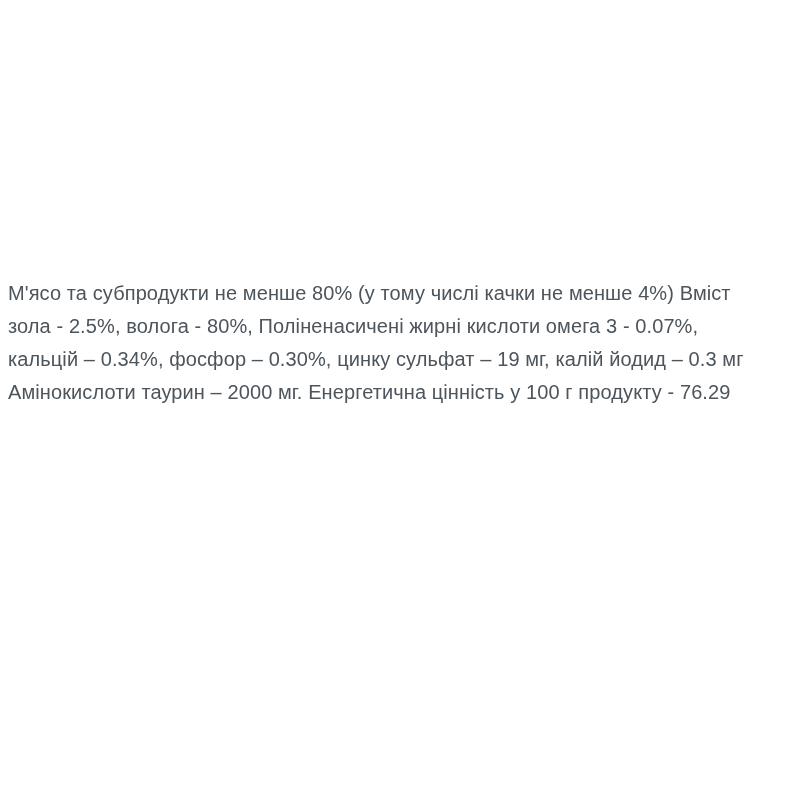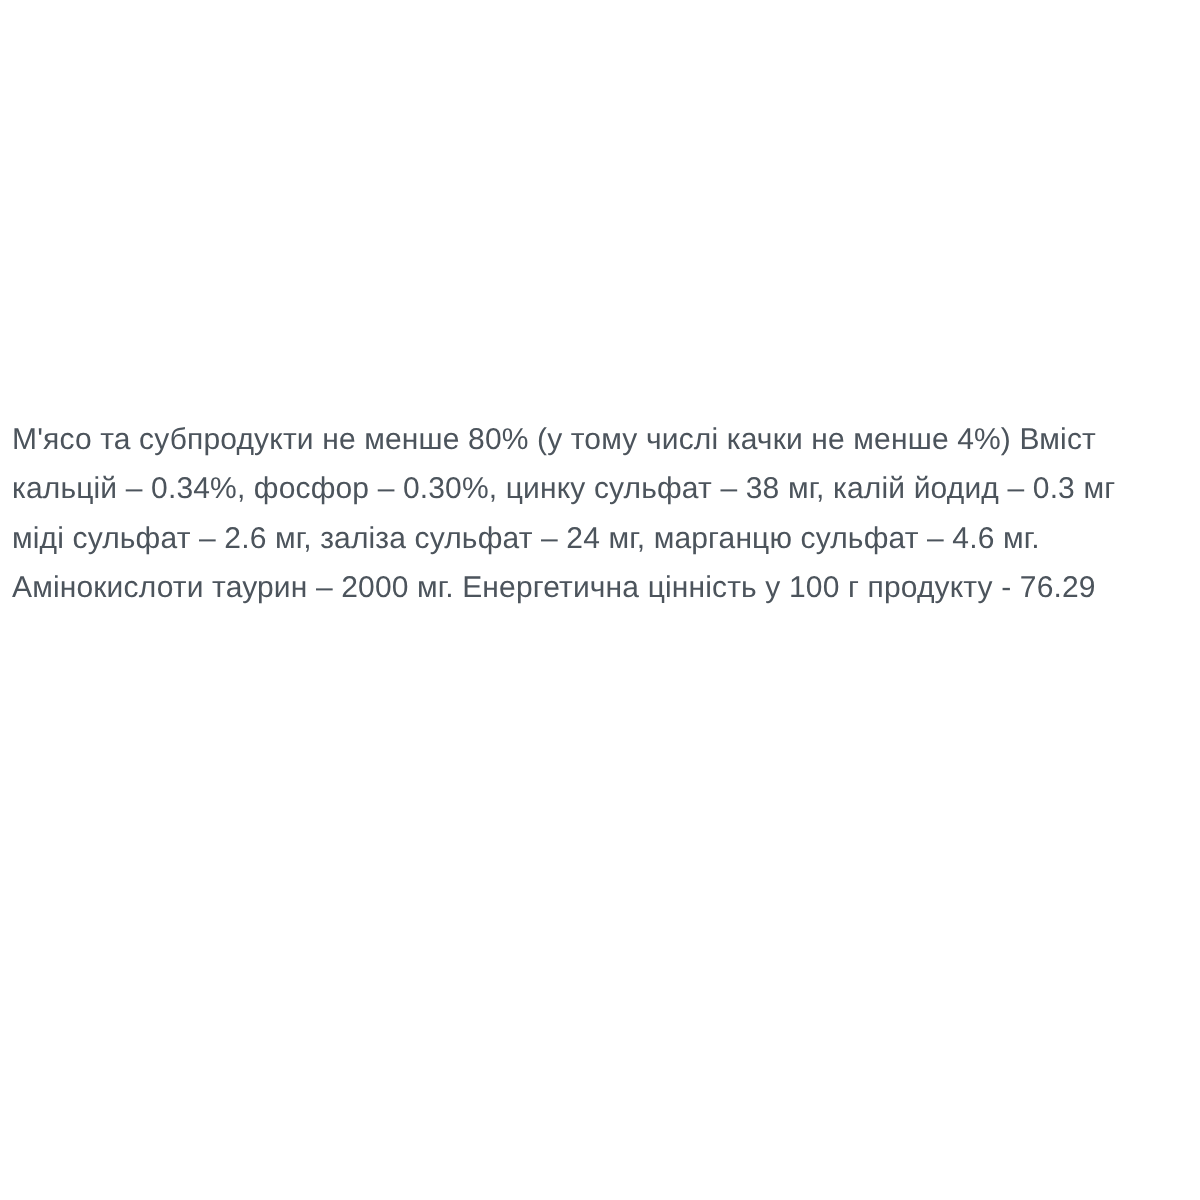--- a/index.html
+++ b/index.html
@@ -28,16 +28,16 @@
   }
   .text-line {
     white-space: nowrap;
   }
 </style>
 </head>
 <body>
 
 <div class="product-description">
     <div class="text-line">М'ясо та субпродукти не менше 80% (у тому числі качки не менше 4%) Вміст</div>
-    <div class="text-line">кальцій – 0.34%, фосфор – 0.30%, цинку сульфат – 38 мг, калій йодид – 0.3 мг</div>
-    <div class="text-line">міді сульфат – 2.6 мг, заліза сульфат – 24 мг, марганцю сульфат – 4.6 мг.</div>
+    <div class="text-line">зола - 2.5%, волога - 80%, Поліненасичені жирні кислоти омега 3 - 0.07%,</div>
+    <div class="text-line">кальцій – 0.34%, фосфор – 0.30%, цинку сульфат – 19 мг, калій йодид – 0.3 мг</div>
     <div class="text-line">Амінокислоти таурин – 2000 мг. Енергетична цінність у 100 г продукту - 76.29</div>
   </div>
 
 </body></html>

